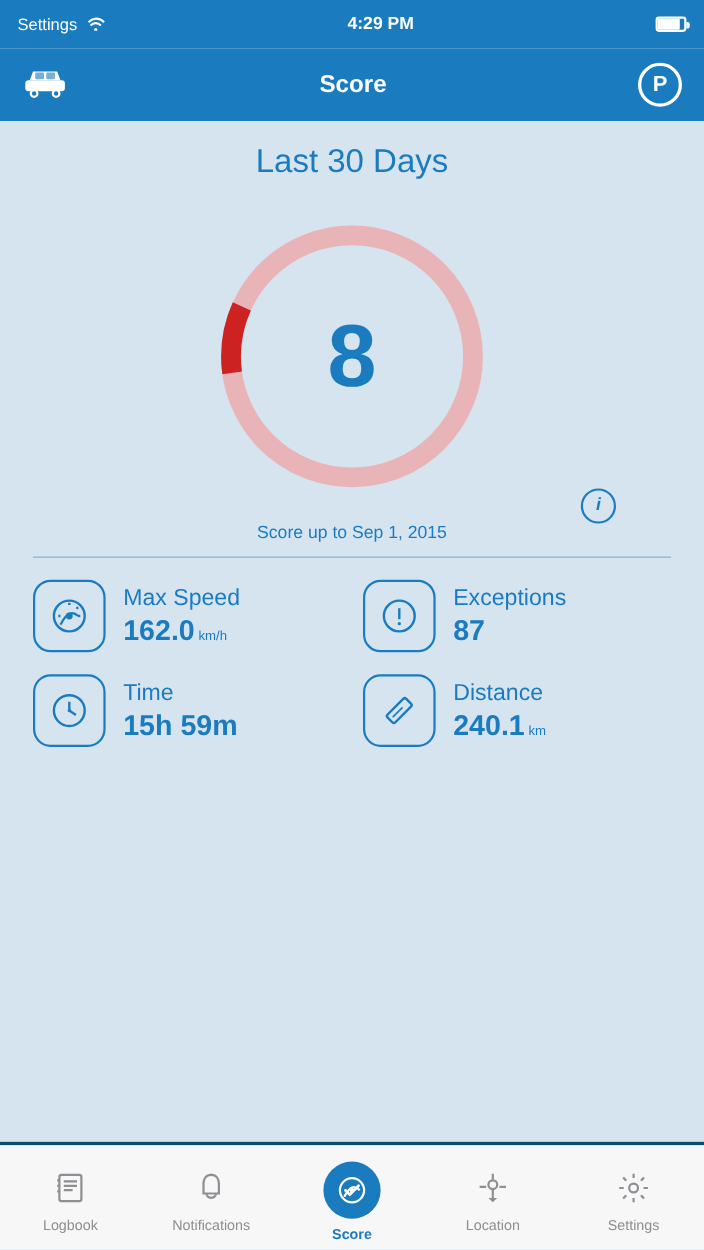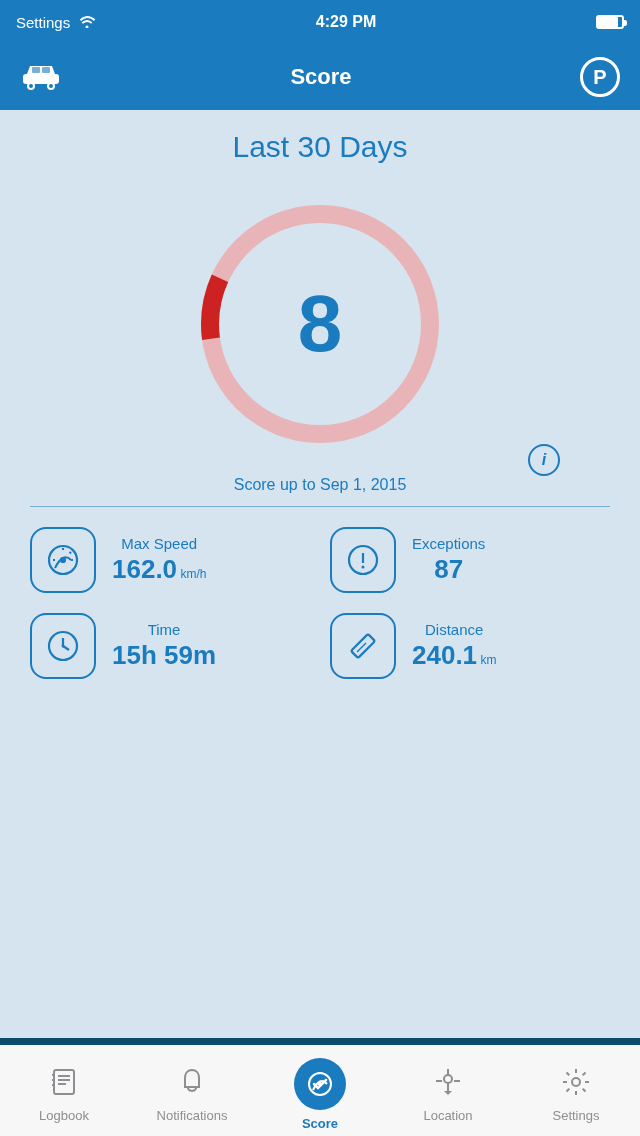--- a/index.html
+++ b/index.html
@@ -81,21 +81,20 @@
     }
 
     
     .main-content {
       background: #d6e4f0;
       flex: 1;
       display: flex;
       flex-direction: column;
       align-items: center;
       padding: 20px 0 0 0;
-      text-align: center;
     }
 
     .period-title {
       color: #1a7bbf;
       font-size: 30px;
       font-weight: 300;
       margin-bottom: 20px;
     }
 
     
@@ -168,21 +167,21 @@
       display: flex;
       align-items: center;
       justify-content: center;
       color: #1a7bbf;
       font-size: 30px;
       flex-shrink: 0;
     }
     .stat-text {}
     .stat-label {
       color: #1a7bbf;
-      font-size: 15px;
+      font-size: 21px;
       font-weight: 400;
       margin-bottom: 2px;
     }
     .stat-value {
       color: #1a7bbf;
       font-size: 26px;
       font-weight: 700;
     }
     .stat-value .unit {
       font-size: 12px;
@@ -190,21 +189,21 @@
     }
 
     
     .tab-bar {
       position: absolute;
       bottom: 0;
       left: 0;
       width: 640px;
       height: 98px;
       background: #f7f7f7;
-      border-top: 7px solid #0c4a6e;
+      border-top: 3px solid #0c4a6e;
       display: flex;
       align-items: center;
       justify-content: space-around;
     }
     .tab-item {
       display: flex;
       flex-direction: column;
       align-items: center;
       gap: 4px;
       cursor: pointer;

